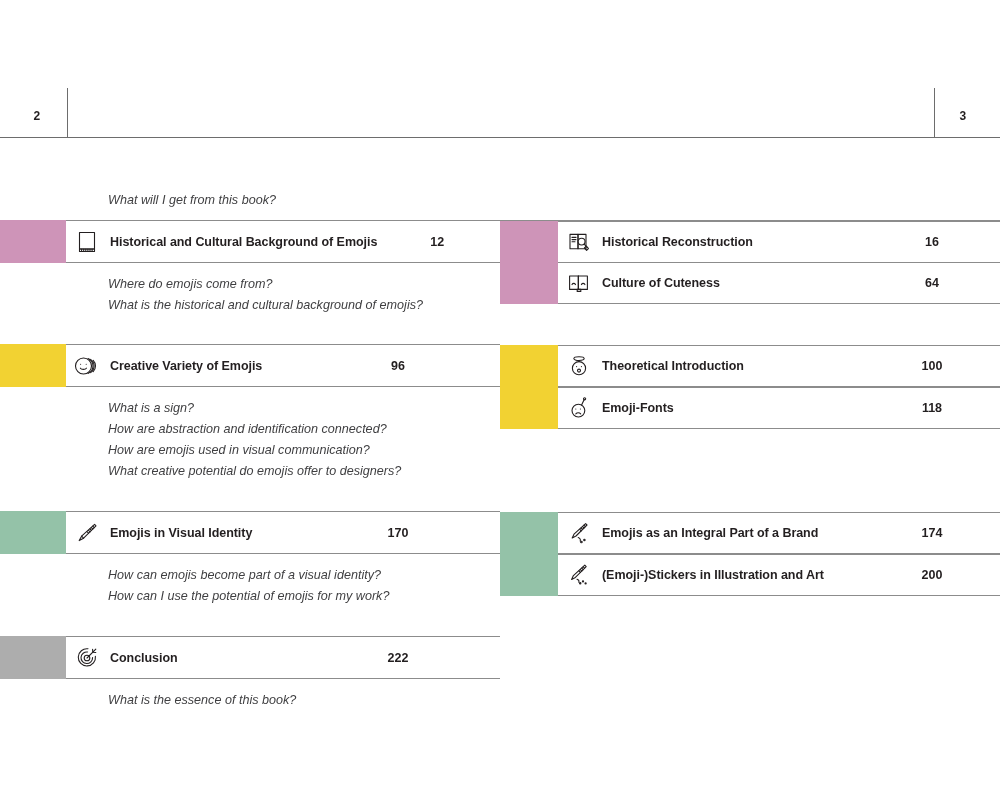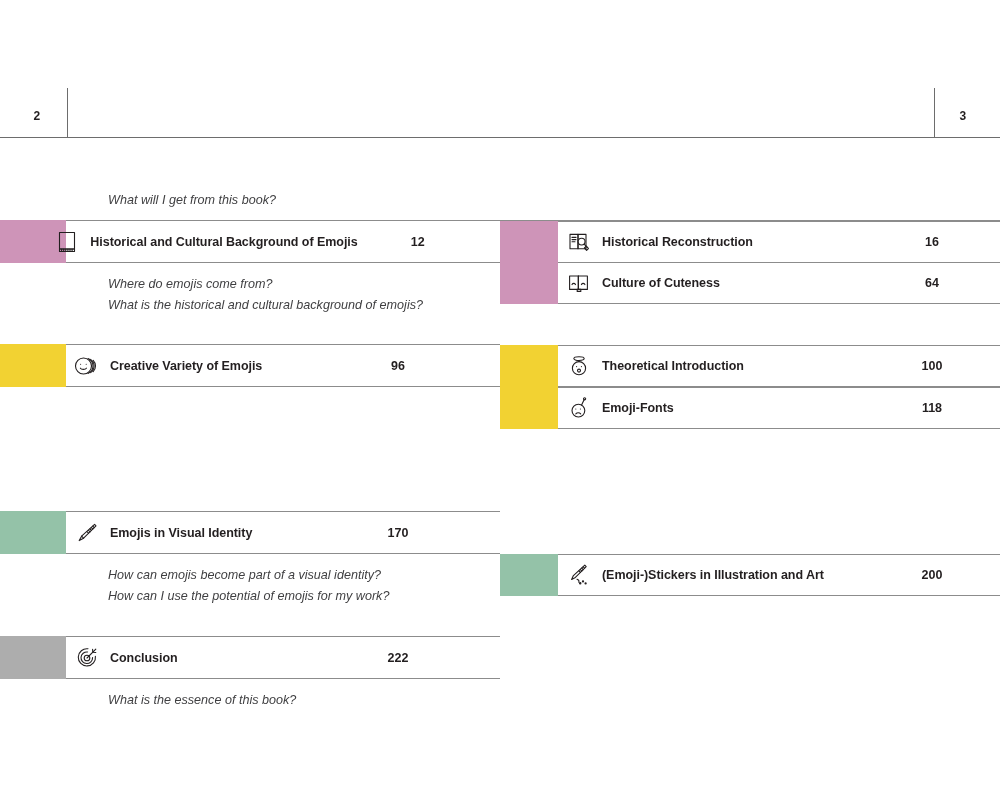--- a/index.html
+++ b/index.html
@@ -131,21 +131,21 @@
   <div class="folio-rule" style="left:500px; top:137px; width:500px;"></div>
   <div class="folio-num" style="left:938px; top:109px; width:50px;">3</div>
 
   <div class="questions" style="top:190px;">
     <div class="q">What will I get from this book?</div>
   </div>
   <div class="hair-rule" style="left:0px; top:220px; width:1000px;"></div>
 
   <div class="row" style="left:0px; top:220px; width:500px; height:43px;">
     <div class="swatch" style="background:#ce94b8;"></div>
-    <div class="row-body" style="left:66px;justify-content:center;">
+    <div class="row-body" style="left:66px;">
       <span class="ico">
         <svg width="22" height="24" viewBox="0 0 22 24" fill="none" stroke="#231f20" stroke-width="1.1" stroke-linejoin="round" stroke-linecap="round">
           <path d="M3.5 2.5h15v16.5h-15z"></path>
           <path d="M3.5 19h15v2.5h-15z"></path>
           <path d="M5.6 19.2v2.1M7.7 19.2v2.1M9.8 19.2v2.1M11.9 19.2v2.1M14 19.2v2.1M16.1 19.2v2.1"></path>
         </svg>
       </span>
       <span class="row-title">Historical and Cultural Background of Emojis</span>
       <span class="row-page" style="width:120px; margin-right:42px;">12</span>
     </div>
@@ -165,20 +165,26 @@
           <path d="M16.6 5.4a8 8 0 0 1 0 13.2"></path>
           <path d="M19.2 6.4a8 8 0 0 1 0 11.2"></path>
           <path d="M6.6 10.2h.02M12.2 10.2h.02"></path>
           <path d="M6.4 14.2c.9 1.5 5 1.5 6 0"></path>
         </svg>
       </span>
       <span class="row-title">Creative Variety of Emojis</span>
       <span class="row-page" style="width:120px; margin-right:42px;">96</span>
     </div>
   </div>
+  <div class="questions" style="top:398px;">
+    <div class="q">What is a sign?</div>
+    <div class="q">How are abstraction and identification connected?</div>
+    <div class="q">How are emojis used in visual communication?</div>
+    <div class="q">What creative potential do emojis offer to designers?</div>
+  </div>
 
   <div class="row" style="left:0px; top:511px; width:500px; height:43px;">
     <div class="swatch" style="background:#94c2a8;"></div>
     <div class="row-body" style="left:66px;">
       <span class="ico">
         <svg width="24" height="24" viewBox="0 0 24 24" fill="none" stroke="#231f20" stroke-width="1.1" stroke-linejoin="round" stroke-linecap="round">
           <path d="M19.6 3.4 21 4.8 8.6 17.2 4.2 19.6l2.4-4.4L19.6 3.4z"></path>
           <path d="M17.8 5.2 19.2 6.6M16.4 6.6 17.8 8M15 8l1.4 1.4M13.6 9.4 15 10.8M12.2 10.8l1.4 1.4"></path>
           <path d="M6.6 15.2 8.6 17.2"></path>
         </svg>
@@ -277,20 +283,36 @@
           <path d="M8.8 13h.02M13.4 13h.02"></path>
           <path d="M8.8 17.8c1.3-1.5 3.6-1.5 4.9 0"></path>
         </svg>
       </span>
       <span class="row-title">Emoji-Fonts</span>
       <span class="row-page" style="width:80px; margin-right:28px;">118</span>
     </div>
   </div>
 
 
+  <div class="row" style="left:500px; top:512px; width:500px; height:42px;">
+    <div class="swatch right" style="background:#94c2a8;"></div>
+    <div class="row-body" style="left:58px;">
+      <span class="ico">
+        <svg width="24" height="24" viewBox="0 0 24 24" fill="none" stroke="#231f20" stroke-width="1.1" stroke-linejoin="round" stroke-linecap="round">
+          <path d="M18.6 2.6 20 4 9 15 5.2 17l1.8-3.8L18.6 2.6z"></path>
+          <path d="M17 4.2 18.4 5.6M15.6 5.6 17 7M14.2 7l1.4 1.4M12.8 8.4l1.4 1.4"></path>
+          <path d="M11.2 16.6c1.8.6 2.6 2 2 3.4"></path>
+          <circle cx="14.4" cy="21" r=".8"></circle>
+          <circle cx="17.4" cy="19" r=".7"></circle>
+        </svg>
+      </span>
+      <span class="row-title">Emojis as an Integral Part of a Brand</span>
+      <span class="row-page" style="width:80px; margin-right:28px;">174</span>
+    </div>
+  </div>
 
   <div class="row" style="left:500px; top:554px; width:500px; height:42px;border-radius:15px;">
     <div class="swatch right" style="background:#94c2a8;"></div>
     <div class="row-body" style="left:58px;">
       <span class="ico">
         <svg width="24" height="24" viewBox="0 0 24 24" fill="none" stroke="#231f20" stroke-width="1.1" stroke-linejoin="round" stroke-linecap="round">
           <path d="M17.8 2.2 19.2 3.6 8.4 14.4 4.6 16.4l1.8-3.8L17.8 2.2z"></path>
           <path d="M16.2 3.8 17.6 5.2M14.8 5.2 16.2 6.6M13.4 6.6l1.4 1.4M12 8l1.4 1.4"></path>
           <path d="M10 16.2c1.6.5 2.3 1.7 1.8 3"></path>
           <circle cx="13.2" cy="20.2" r=".7"></circle>

